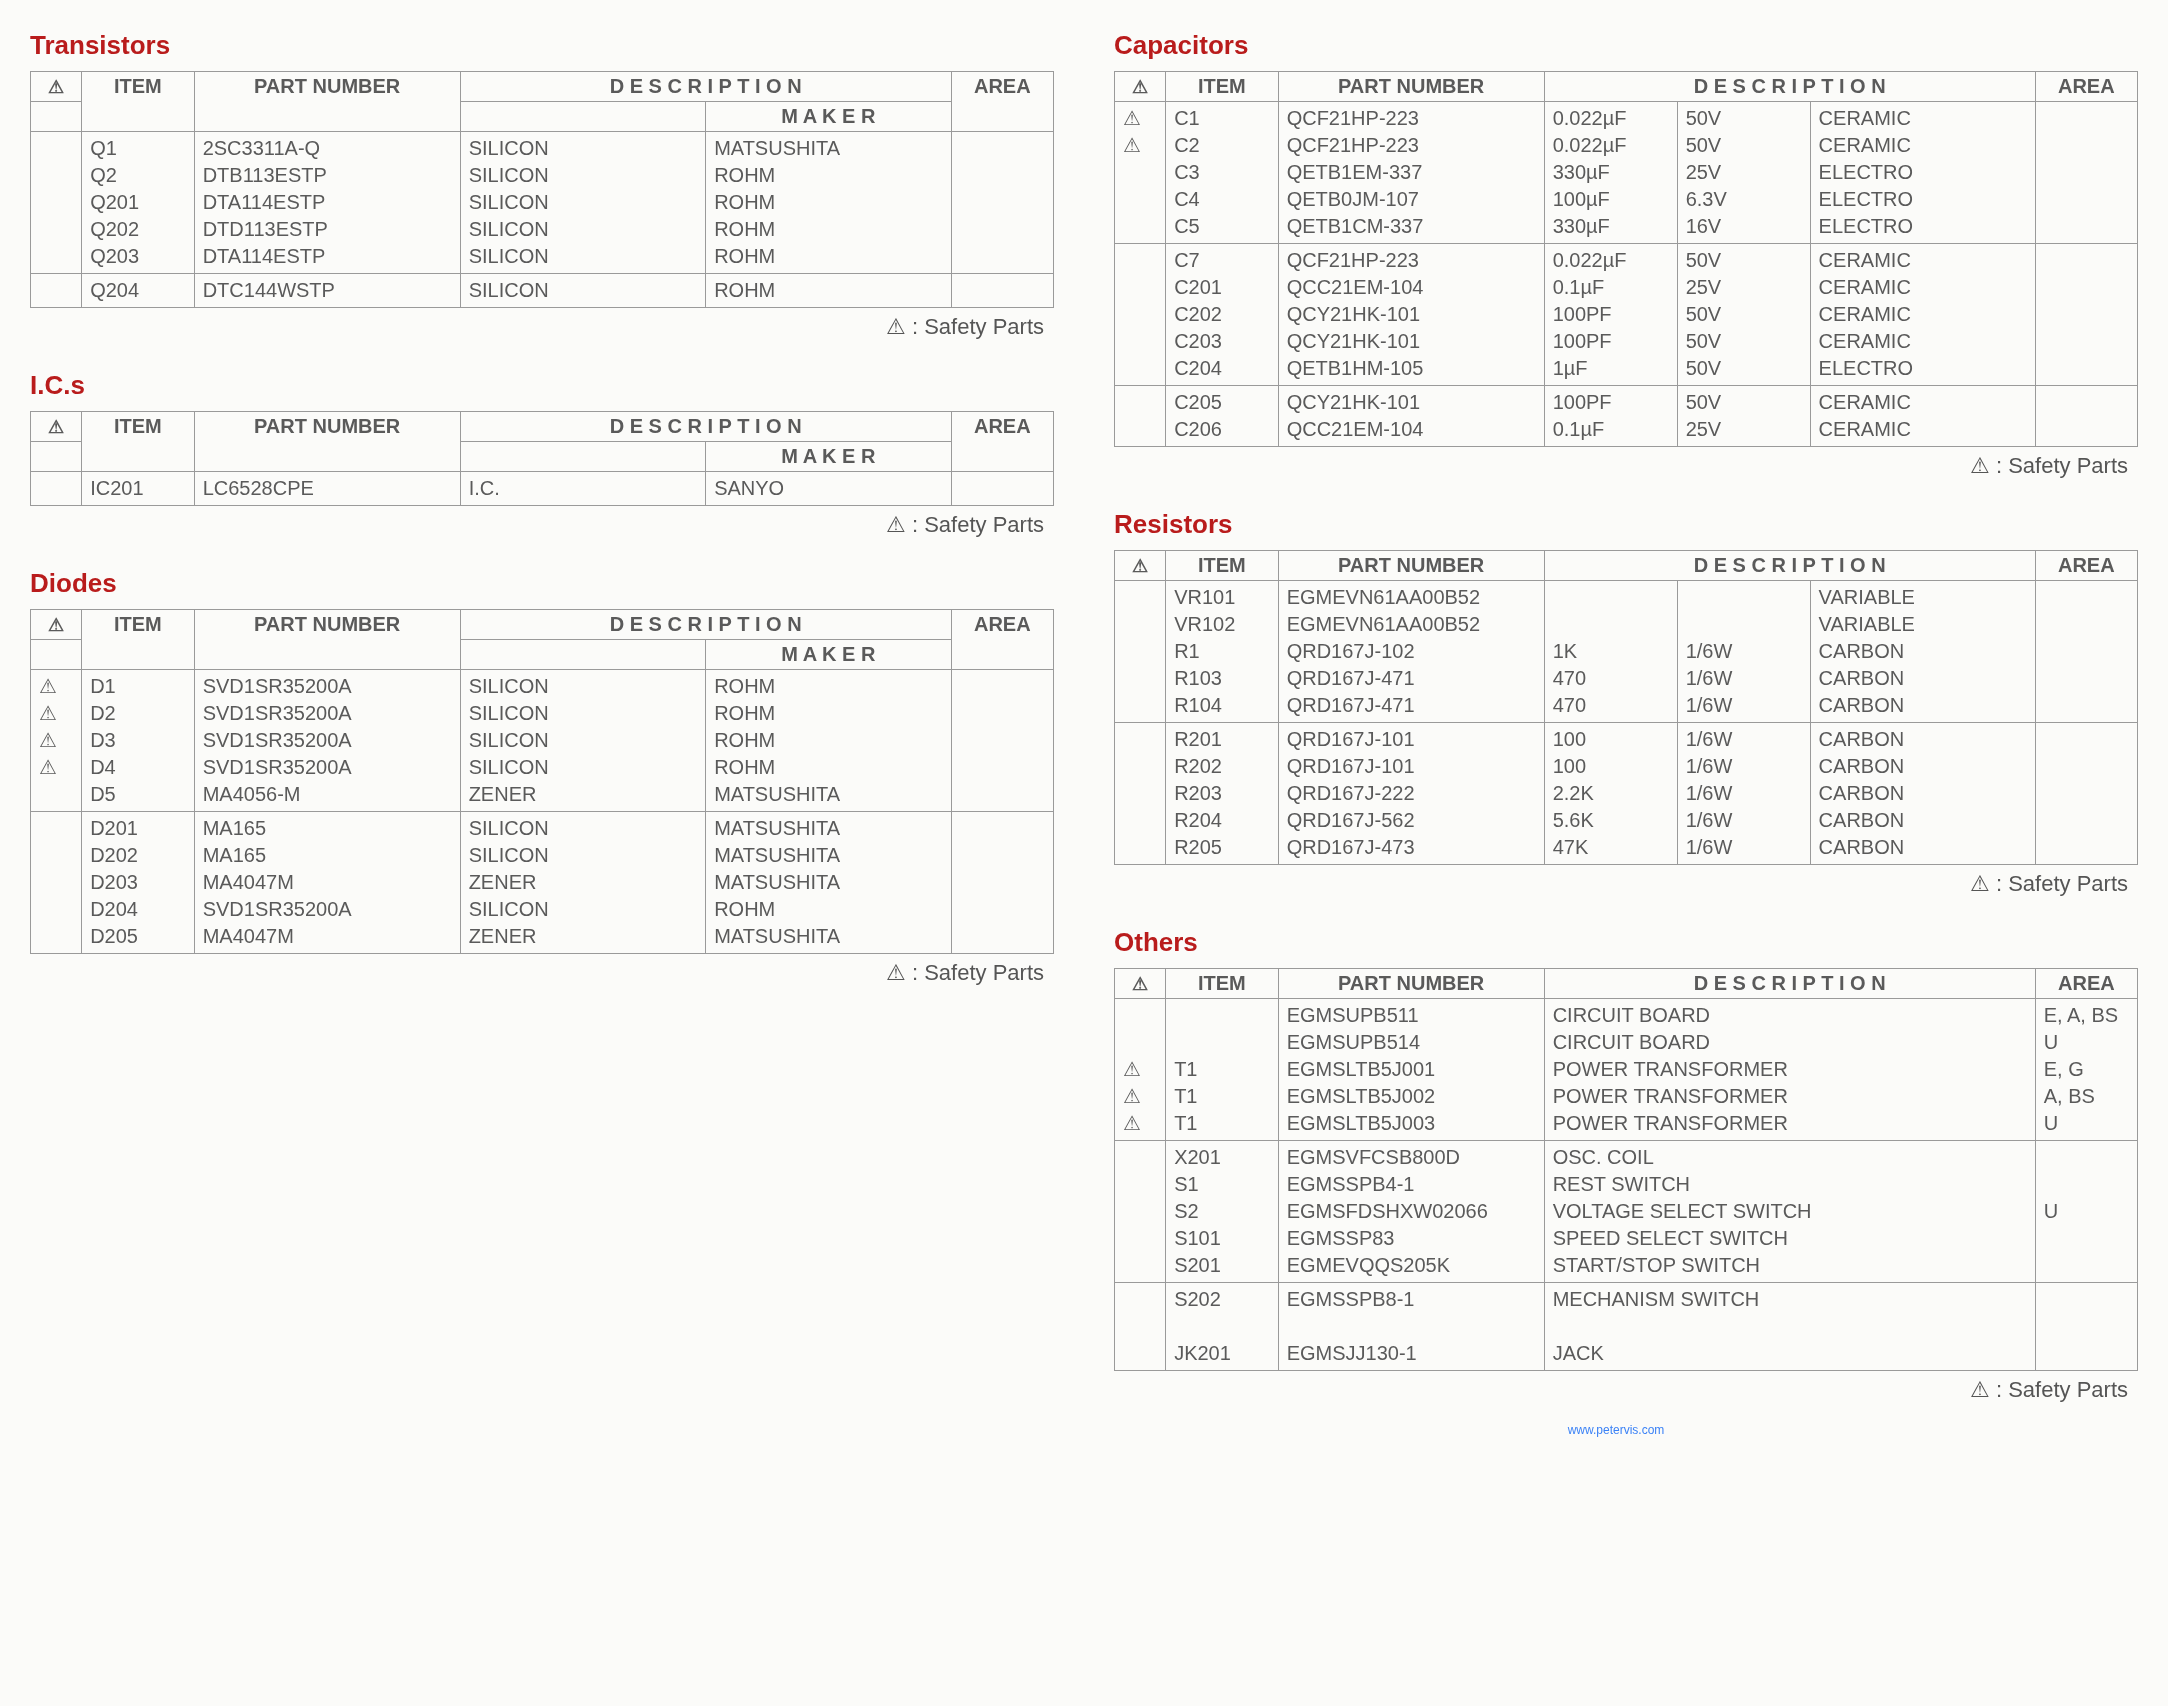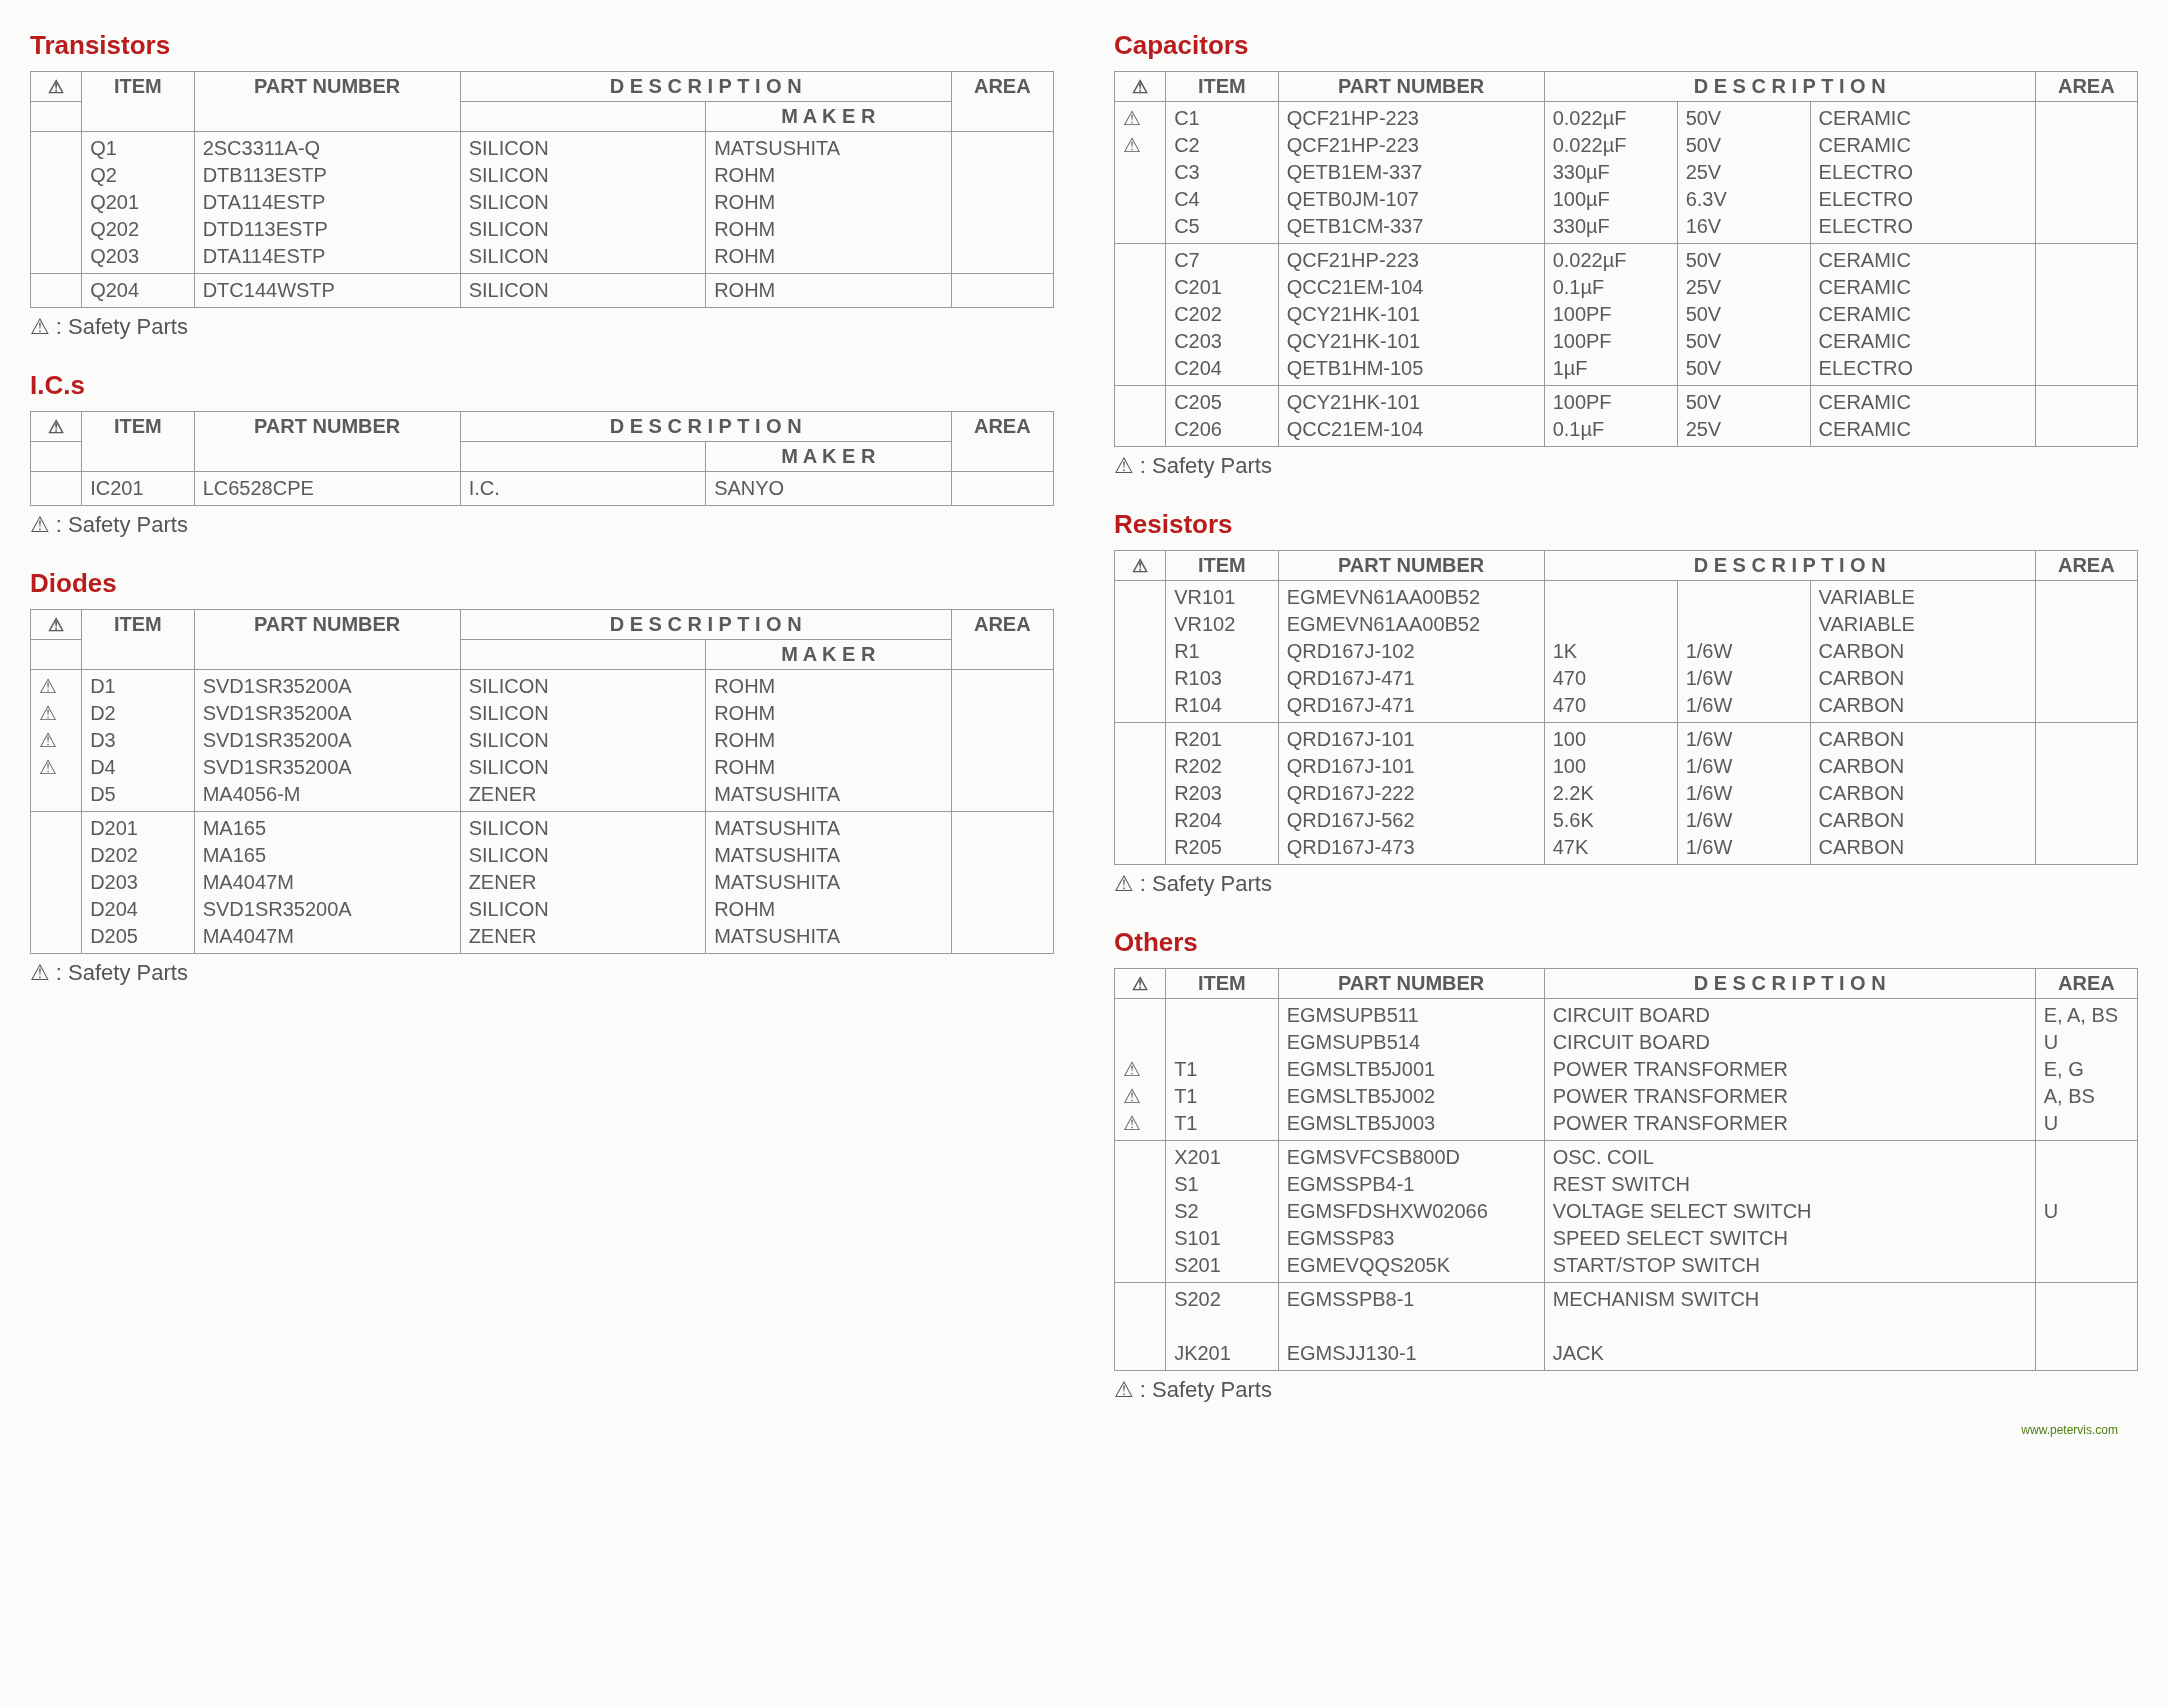--- a/index.html
+++ b/index.html
@@ -54,33 +54,33 @@
   col.desc1 { width: 13%; }
   col.desc2 { width: 13%; }
   col.desc3 { width: 22%; }
   col.area { width: 10%; }
   col.desc1m { width: 24%; }
   col.desc2m { width: 24%; }
   col.desc-wide { width: 48%; }
   col.area-o { width: 10%; }
   .multi { line-height: 1.35; white-space: pre-line; }
   .safety {
-    text-align: left;
+    text-align: right;
     font-size: 22px;
     padding: 6px 10px 20px 0;
     color: #555;
   }
   .warn-icon {
     font-size: 18px;
     display: inline-block;
   }
   .watermark {
-    text-align: right;
+    text-align: center;
     font-size: 12px;
-    color: #4d7c0f;
+    color: #3b82f6;
     padding-right: 20px;
   }
 </style>
 </head>
 <body>
 
 <div class="page">
 
   <div class="col">
 

